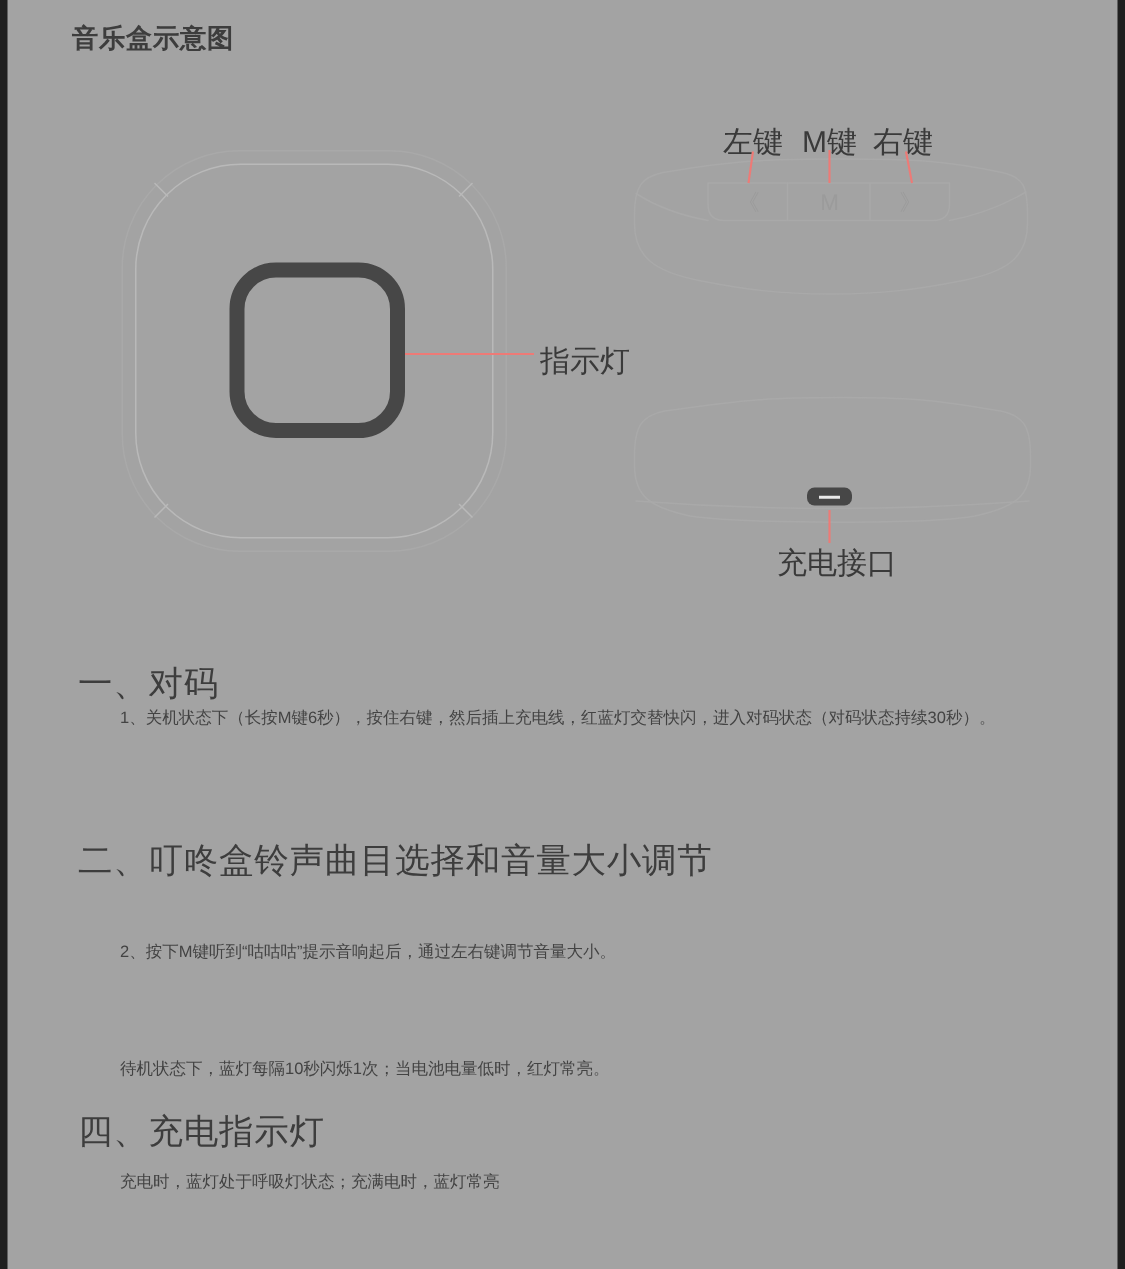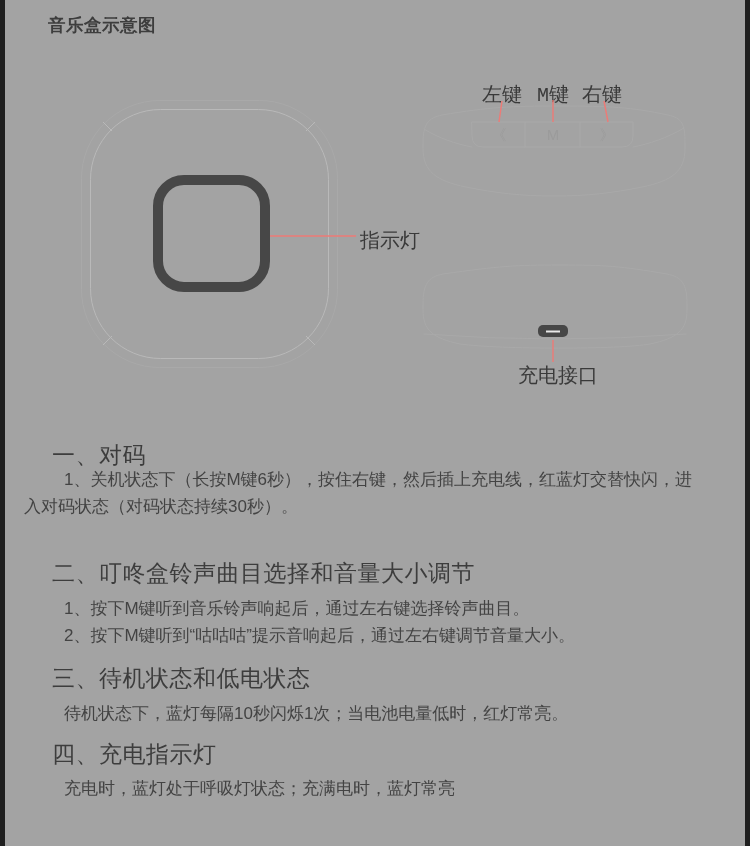--- a/index.html
+++ b/index.html
@@ -18,21 +18,21 @@
   .ln-light{fill:none;stroke:#b9b9b9;stroke-width:1;}
   .ring-ln{fill:none;stroke:var(--ring);stroke-width:10;}
   .red-ln{fill:none;stroke:var(--accent);stroke-width:1.4;}
   .glyph{fill:#9b9b9b;font-size:15px;text-anchor:middle;font-family:"Liberation Sans","DejaVu Sans",sans-serif;}
   .port{fill:var(--ring);stroke:none;}
   .port-slit{stroke:#e9e9e9;stroke-width:2;}
   .callout{position:absolute;font-size:20px;color:#3a3a3a;white-space:nowrap;}
   .centered{transform:translateX(-50%);}
   .sec-heading{position:absolute;left:52px;margin:0;font-size:23px;font-weight:400;
                color:var(--heading-text);letter-spacing:.5px;white-space:nowrap;}
-  .sec-body{position:absolute;left:24px;width:676px;margin:0;font-size:17px;line-height:27px;
+  .sec-body{position:absolute;left:40px;width:676px;margin:0;font-size:11px;line-height:27px;
             color:var(--body-text);text-indent:40px;}
 </style>
 </head>
 <body>
 
 <div class="page">
 
   <div class="edge left"></div>
   <div class="edge right"></div>
 
@@ -44,21 +44,21 @@
     <line class="ln-light" x1="24" y1="25" x2="33" y2="34"></line>
     <line class="ln-light" x1="236" y1="25" x2="227" y2="34"></line>
     <line class="ln-light" x1="24" y1="248" x2="33" y2="239"></line>
     <line class="ln-light" x1="236" y1="248" x2="227" y2="239"></line>
     <rect class="ring-ln" x="79" y="83" width="107" height="107" rx="26"></rect>
     <line class="red-ln" x1="191" y1="139" x2="277" y2="139"></line>
   </svg>
   <div class="callout" style="left:360px;top:227px;">指示灯</div>
 
   <div class="callout centered" style="left:502px;top:81px;">左键</div>
-  <div class="callout centered" style="left:553px;top:81px;font-family:Liberation Mono, monospace;">M键</div>
+  <div class="callout centered" style="left:553px;top:81px;">M键</div>
   <div class="callout centered" style="left:602px;top:81px;">右键</div>
 
   <svg class="diagram-svg" style="left:420px;top:93px;" width="280" height="115" viewBox="0 0 280 115">
     <path class="ln" d="M3,50 C3,31 8,25 22,22 C70,14 90,13 140,13 C190,13 210,14 248,22 C262,25 265,31 265,50 L265,56 C265,78 252,88 222,94 C192,100 168,103 134,103 C100,103 76,100 46,94 C16,88 3,78 3,56 Z"></path>
     <path class="ln" d="M4,36 C18,45 36,51 52,54"></path>
     <path class="ln" d="M213,54 C229,51 247,45 264,35"></path>
     <path class="ln" d="M52,29 L213,29 L213,43 Q213,54 202,54 L63,54 Q52,54 52,43 Z"></path>
     <line class="ln" x1="105" y1="29" x2="105" y2="54"></line>
     <line class="ln" x1="160" y1="29" x2="160" y2="54"></line>
     <text class="glyph" x="79" y="47">《</text>
@@ -75,22 +75,20 @@
     <rect class="port" x="118" y="67" width="30" height="12" rx="5"></rect>
     <line class="port-slit" x1="126" y1="73.5" x2="140" y2="73.5"></line>
     <line class="red-ln" x1="133" y1="82" x2="133" y2="104"></line>
   </svg>
   <div class="callout centered" style="left:558px;top:362px;">充电接口</div>
 
   <h2 class="sec-heading" style="top:440px;">一、对码</h2>
   <p class="sec-body" style="top:466px;">1、关机状态下（长按M键6秒），按住右键，然后插上充电线，红蓝灯交替快闪，进入对码状态（对码状态持续30秒）。</p>
 
   <h2 class="sec-heading" style="top:558px;">二、叮咚盒铃声曲目选择和音量大小调节</h2>
-  <p class="sec-body" style="top:595px;">1、按下M键听到音乐铃声响起后，通过左右键选择铃声曲目。</p>
   <p class="sec-body" style="top:622px;">2、按下M键听到“咕咕咕”提示音响起后，通过左右键调节音量大小。</p>
 
-  <h2 class="sec-heading" style="top:663px;">三、待机状态和低电状态</h2>
   <p class="sec-body" style="top:700px;">待机状态下，蓝灯每隔10秒闪烁1次；当电池电量低时，红灯常亮。</p>
 
   <h2 class="sec-heading" style="top:739px;">四、充电指示灯</h2>
   <p class="sec-body" style="top:775px;">充电时，蓝灯处于呼吸灯状态；充满电时，蓝灯常亮</p>
 
 </div>
 
 </body></html>

